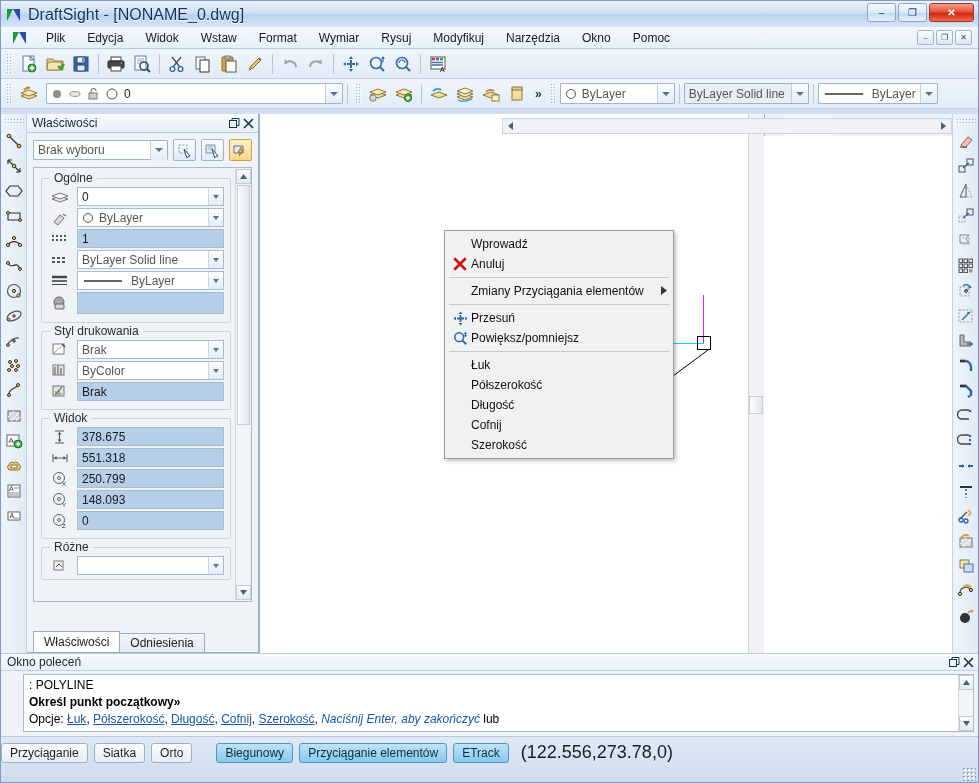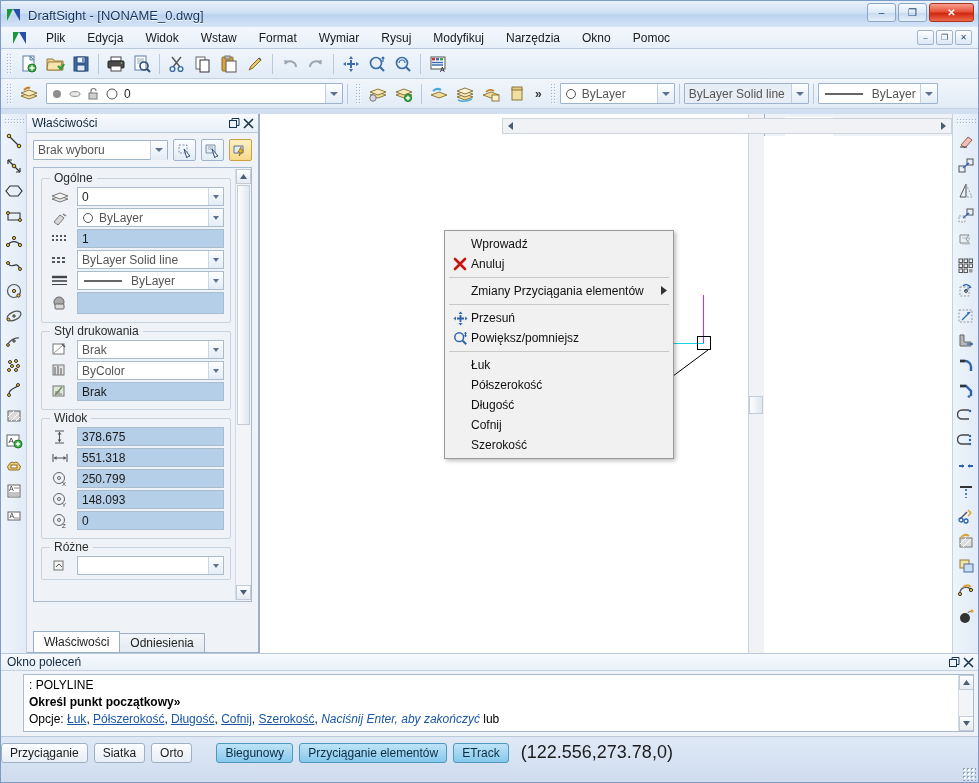--- a/index.html
+++ b/index.html
@@ -21,21 +21,21 @@
 
   
   .titlebar {
     height: 26px;
     display: flex; align-items: center;
     padding: 2px 2px 0 6px;
     background: linear-gradient(180deg,#eaf1fb 0%, #cfe0f4 45%, #bcd2ee 55%, #d6e5f8 100%);
     position: relative;
   }
   .title-text {
-    font-size: 13px; color: #10325c; margin-left: 6px;
+    font-size: 16px; color: #10325c; margin-left: 6px;
     text-shadow: 0 1px 0 #fff;
     white-space: nowrap;
   }
   .win-btns { position: absolute; right: 4px; top: 2px; display: flex; gap: 2px; }
   .win-btn {
     width: 29px; height: 19px;
     border: 1px solid #8ca7c4;
     border-radius: 3px;
     background: linear-gradient(180deg,#f6fbff 0%, #dceaf7 50%, #c6daef 52%, #e5f0fb 100%);
     display: flex; align-items: center; justify-content: center;

